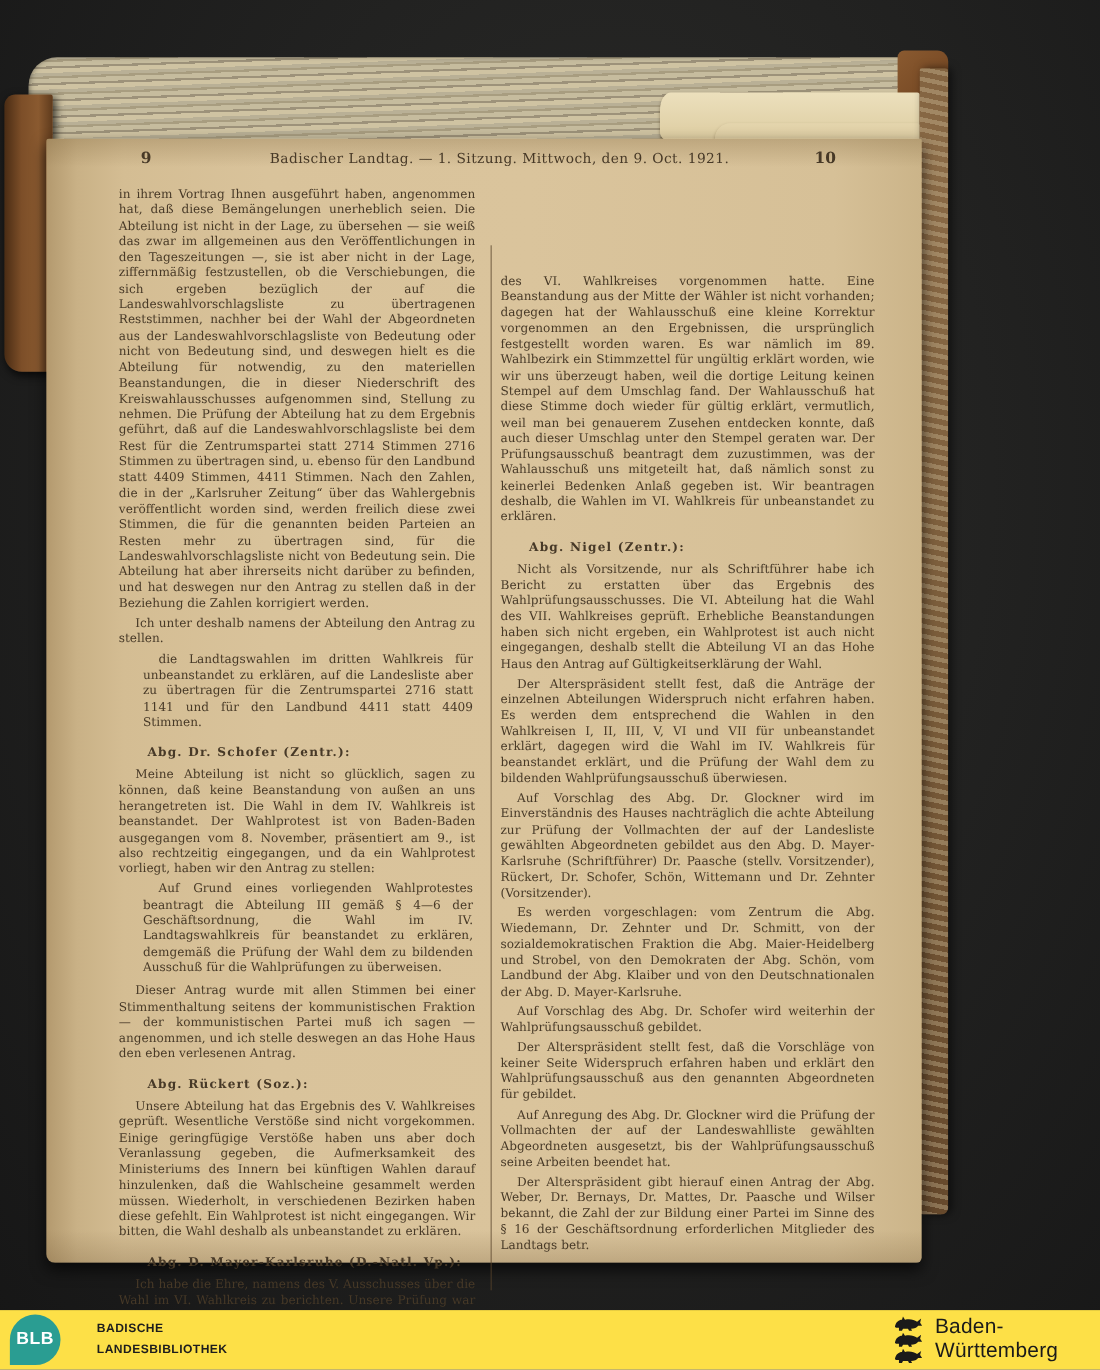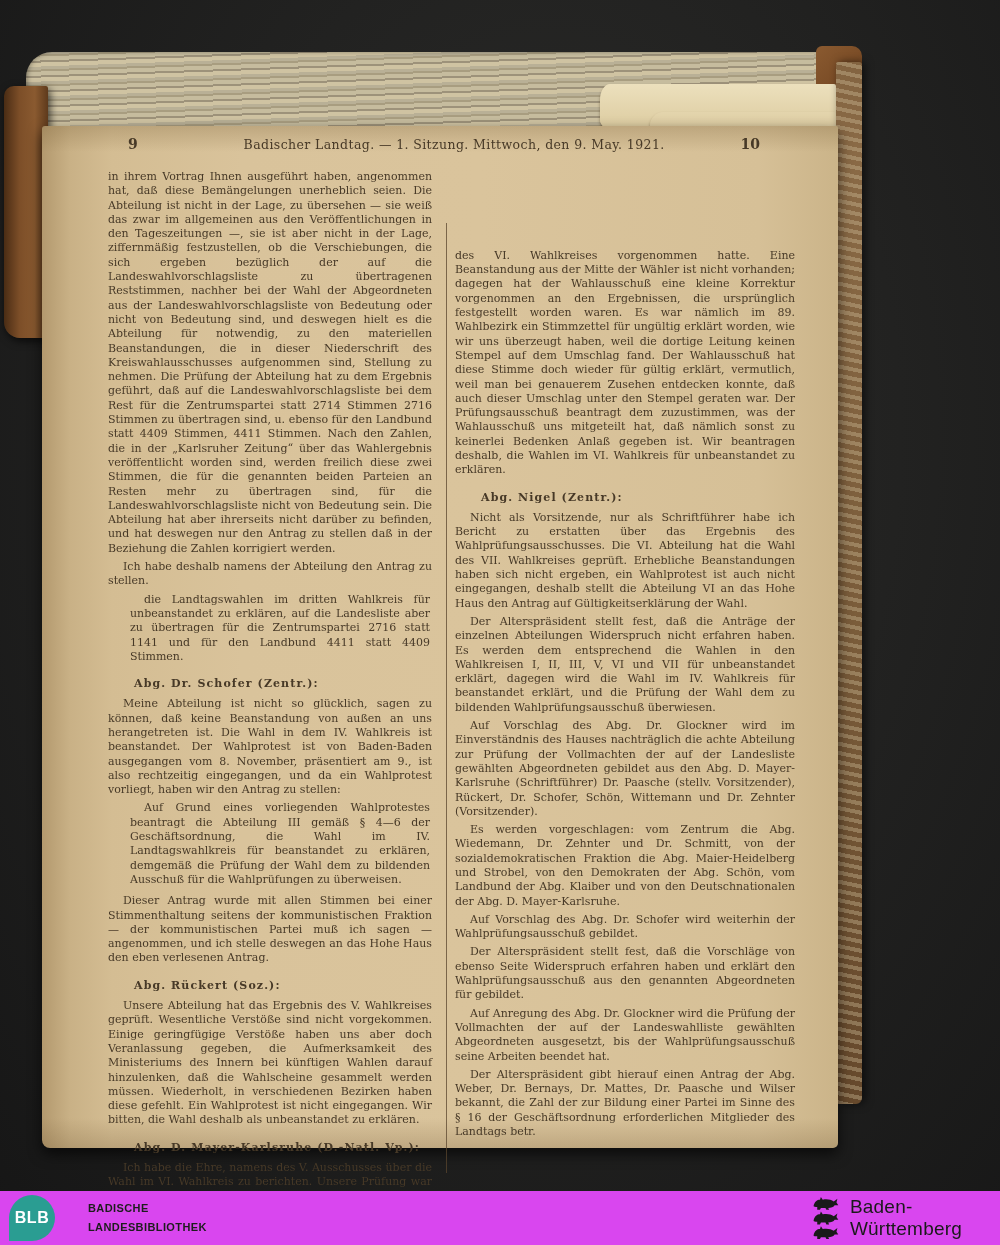--- a/index.html
+++ b/index.html
@@ -115,55 +115,55 @@
   <div class="top-edge"></div>
   <div class="spine-left"></div>
   <div class="corner-right"></div>
   <div class="torn-a"></div>
   <div class="torn-b"></div>
   <div class="cover-right"></div>
 
   <div class="page">
     <div class="page-header">
       <span class="pn-left">9</span>
-      <span class="running">Badischer Landtag. — 1. Sitzung. Mittwoch, den 9. May. 1921.</span>
+      <span class="running">Badischer Landtag. — 1. Sitzung. Mittwoch, den 9. Oct. 1921.</span>
       <span class="pn-right">10</span>
     </div>
     <div class="columns">
       <div class="col col-left">
           <div class="para cont">in ihrem Vortrag Ihnen ausgeführt haben, angenommen hat, daß diese Bemängelungen unerheblich seien. Die Abteilung ist nicht in der Lage, zu übersehen — sie weiß das zwar im allgemeinen aus den Veröffentlichungen in den Tageszeitungen —, sie ist aber nicht in der Lage, ziffernmäßig festzustellen, ob die Verschiebungen, die sich ergeben bezüglich der auf die Landeswahlvorschlagsliste zu übertragenen Reststimmen, nachher bei der Wahl der Abgeordneten aus der Landeswahlvorschlagsliste von Bedeutung oder nicht von Bedeutung sind, und deswegen hielt es die Abteilung für notwendig, zu den materiellen Beanstandungen, die in dieser Niederschrift des Kreiswahlausschusses aufgenommen sind, Stellung zu nehmen. Die Prüfung der Abteilung hat zu dem Ergebnis geführt, daß auf die Landeswahlvorschlagsliste bei dem Rest für die Zentrumspartei statt 2714 Stimmen 2716 Stimmen zu übertragen sind, u. ebenso für den Landbund statt 4409 Stimmen, 4411 Stimmen. Nach den Zahlen, die in der „Karlsruher Zeitung“ über das Wahlergebnis veröffentlicht worden sind, werden freilich diese zwei Stimmen, die für die genannten beiden Parteien an Resten mehr zu übertragen sind, für die Landeswahlvorschlagsliste nicht von Bedeutung sein. Die Abteilung hat aber ihrerseits nicht darüber zu befinden, und hat deswegen nur den Antrag zu stellen daß in der Beziehung die Zahlen korrigiert werden.</div>
-          <div class="para body">Ich habe deshalb namens der Abteilung den Antrag zu stellen.</div>
+          <div class="para body">Ich unter deshalb namens der Abteilung den Antrag zu stellen.</div>
           <div class="para block">die Landtagswahlen im dritten Wahlkreis für unbeanstandet zu erklären, auf die Landesliste aber zu übertragen für die Zentrumspartei 2716 statt 1141 und für den Landbund 4411 statt 4409 Stimmen.</div>
           <div class="para heading">Abg. Dr. Schofer (Zentr.):</div>
           <div class="para body">Meine Abteilung ist nicht so glücklich, sagen zu können, daß keine Beanstandung von außen an uns herangetreten ist. Die Wahl in dem IV. Wahlkreis ist beanstandet. Der Wahlprotest ist von Baden-Baden ausgegangen vom 8. November, präsentiert am 9., ist also rechtzeitig eingegangen, und da ein Wahlprotest vorliegt, haben wir den Antrag zu stellen:</div>
           <div class="para block">Auf Grund eines vorliegenden Wahlprotestes beantragt die Abteilung III gemäß § 4—6 der Geschäftsordnung, die Wahl im IV. Landtagswahlkreis für beanstandet zu erklären, demgemäß die Prüfung der Wahl dem zu bildenden Ausschuß für die Wahlprüfungen zu überweisen.</div>
           <div class="para body">Dieser Antrag wurde mit allen Stimmen bei einer Stimmenthaltung seitens der kommunistischen Fraktion — der kommunistischen Partei muß ich sagen — angenommen, und ich stelle deswegen an das Hohe Haus den eben verlesenen Antrag.</div>
           <div class="para heading">Abg. Rückert (Soz.):</div>
           <div class="para body">Unsere Abteilung hat das Ergebnis des V. Wahlkreises geprüft. Wesentliche Verstöße sind nicht vorgekommen. Einige geringfügige Verstöße haben uns aber doch Veranlassung gegeben, die Aufmerksamkeit des Ministeriums des Innern bei künftigen Wahlen darauf hinzulenken, daß die Wahlscheine gesammelt werden müssen. Wiederholt, in verschiedenen Bezirken haben diese gefehlt. Ein Wahlprotest ist nicht eingegangen. Wir bitten, die Wahl deshalb als unbeanstandet zu erklären.</div>
           <div class="para heading">Abg. D. Mayer-Karlsruhe (D.-Natl. Vp.):</div>
           <div class="para body">Ich habe die Ehre, namens des V. Ausschusses über die Wahl im VI. Wahlkreis zu berichten. Unsere Prüfung war sehr erleichtert durch die Vorprüfung, die der Wahlausschuß</div>
         </div>
       <div class="rule"></div>
       <div class="col col-right">
           <div class="para cont">des VI. Wahlkreises vorgenommen hatte. Eine Beanstandung aus der Mitte der Wähler ist nicht vorhanden; dagegen hat der Wahlausschuß eine kleine Korrektur vorgenommen an den Ergebnissen, die ursprünglich festgestellt worden waren. Es war nämlich im 89. Wahlbezirk ein Stimmzettel für ungültig erklärt worden, wie wir uns überzeugt haben, weil die dortige Leitung keinen Stempel auf dem Umschlag fand. Der Wahlausschuß hat diese Stimme doch wieder für gültig erklärt, vermutlich, weil man bei genauerem Zusehen entdecken konnte, daß auch dieser Umschlag unter den Stempel geraten war. Der Prüfungsausschuß beantragt dem zuzustimmen, was der Wahlausschuß uns mitgeteilt hat, daß nämlich sonst zu keinerlei Bedenken Anlaß gegeben ist. Wir beantragen deshalb, die Wahlen im VI. Wahlkreis für unbeanstandet zu erklären.</div>
           <div class="para heading">Abg. Nigel (Zentr.):</div>
           <div class="para body">Nicht als Vorsitzende, nur als Schriftführer habe ich Bericht zu erstatten über das Ergebnis des Wahlprüfungsausschusses. Die VI. Abteilung hat die Wahl des VII. Wahlkreises geprüft. Erhebliche Beanstandungen haben sich nicht ergeben, ein Wahlprotest ist auch nicht eingegangen, deshalb stellt die Abteilung VI an das Hohe Haus den Antrag auf Gültigkeitserklärung der Wahl.</div>
           <div class="para body">Der Alterspräsident stellt fest, daß die Anträge der einzelnen Abteilungen Widerspruch nicht erfahren haben. Es werden dem entsprechend die Wahlen in den Wahlkreisen I, II, III, V, VI und VII für unbeanstandet erklärt, dagegen wird die Wahl im IV. Wahlkreis für beanstandet erklärt, und die Prüfung der Wahl dem zu bildenden Wahlprüfungsausschuß überwiesen.</div>
           <div class="para body">Auf Vorschlag des Abg. Dr. Glockner wird im Einverständnis des Hauses nachträglich die achte Abteilung zur Prüfung der Vollmachten der auf der Landesliste gewählten Abgeordneten gebildet aus den Abg. D. Mayer-Karlsruhe (Schriftführer) Dr. Paasche (stellv. Vorsitzender), Rückert, Dr. Schofer, Schön, Wittemann und Dr. Zehnter (Vorsitzender).</div>
           <div class="para body">Es werden vorgeschlagen: vom Zentrum die Abg. Wiedemann, Dr. Zehnter und Dr. Schmitt, von der sozialdemokratischen Fraktion die Abg. Maier-Heidelberg und Strobel, von den Demokraten der Abg. Schön, vom Landbund der Abg. Klaiber und von den Deutschnationalen der Abg. D. Mayer-Karlsruhe.</div>
           <div class="para body">Auf Vorschlag des Abg. Dr. Schofer wird weiterhin der Wahlprüfungsausschuß gebildet.</div>
-          <div class="para body">Der Alterspräsident stellt fest, daß die Vorschläge von ebenso Seite Widerspruch erfahren haben und erklärt den Wahlprüfungsausschuß aus den genannten Abgeordneten für gebildet.</div>
+          <div class="para body">Der Alterspräsident stellt fest, daß die Vorschläge von keiner Seite Widerspruch erfahren haben und erklärt den Wahlprüfungsausschuß aus den genannten Abgeordneten für gebildet.</div>
           <div class="para body">Auf Anregung des Abg. Dr. Glockner wird die Prüfung der Vollmachten der auf der Landeswahlliste gewählten Abgeordneten ausgesetzt, bis der Wahlprüfungsausschuß seine Arbeiten beendet hat.</div>
           <div class="para body">Der Alterspräsident gibt hierauf einen Antrag der Abg. Weber, Dr. Bernays, Dr. Mattes, Dr. Paasche und Wilser bekannt, die Zahl der zur Bildung einer Partei im Sinne des § 16 der Geschäftsordnung erforderlichen Mitglieder des Landtags betr.</div>
         </div>
     </div>
   </div>
 </div>
 
-<div class="footer" style="background: #d946ef;">
+<div class="footer" style="background: #fde047;">
   <div class="blb-logo" style="background: rgb(42, 157, 146);">
     <span>BLB</span>
   </div>
   <div class="lib-name">
     <div>BADISCHE</div>
     <div>LANDESBIBLIOTHEK</div>
   </div>
   <div class="bw">
     <svg class="coa" width="36" height="44" viewBox="0 0 30 48" aria-hidden="true">
       <g fill="#1a1a1a">

